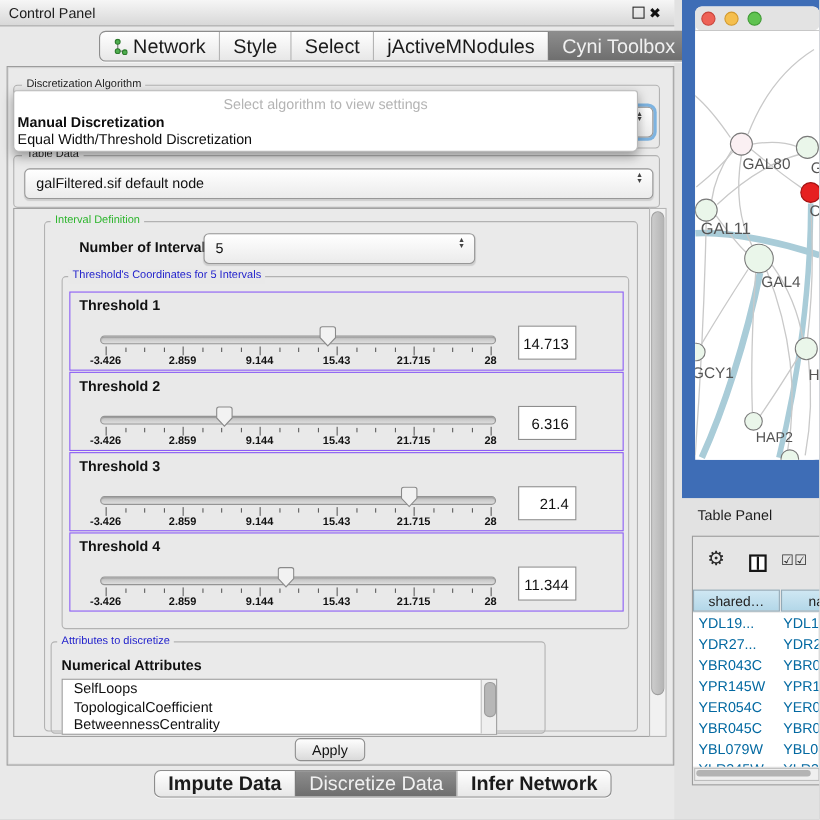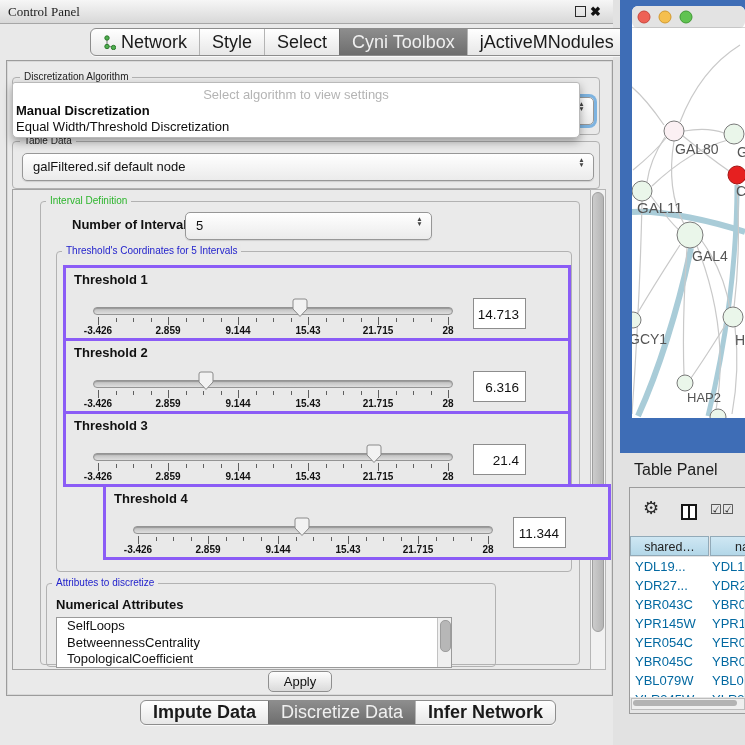--- a/index.html
+++ b/index.html
@@ -3,21 +3,21 @@
 <meta charset="utf-8">
 <style>
   html,body{margin:0;padding:0;background:#cfcfcf;}
   #app{position:relative;width:745px;height:745px;overflow:hidden;
        font-family:"Liberation Sans","DejaVu Sans",sans-serif;background:#e2e2e2;
        -webkit-font-smoothing:antialiased;}
   .abs{position:absolute;}
   
   .left-panel{position:absolute;left:0;top:0;width:613px;height:745px;background:#e9e9e9;}
   .titlebar{position:absolute;left:0;top:0;width:613px;height:23px;
-            background:linear-gradient(#f6f6f6,#d8d8d8);border-bottom:1px solid #a6a6a6;font-family:Liberation Serif, serif;}
+            background:linear-gradient(#f6f6f6,#d8d8d8);border-bottom:1px solid #a6a6a6;}
   .titlebar .ttl{position:absolute;left:8px;top:0;line-height:23px;font-size:13px;color:#1c1c1c;}
   .float-ico{position:absolute;left:575px;top:6px;width:9px;height:9px;border:1.5px solid #2a2a2a;background:transparent;}
   .close-ico{position:absolute;left:590px;top:2px;font-size:13px;font-weight:bold;color:#111;line-height:20px;}
   
   .tabbar{position:absolute;display:inline-flex;height:26px;border:1px solid #8d8d8d;border-radius:6px;
           background:linear-gradient(#ffffff,#e7e7e7);overflow:hidden;box-shadow:0 1px 0 rgba(255,255,255,.7);}
   .tab{display:flex;align-items:center;padding:0 12px;font-size:18px;color:#1a1a1a;white-space:nowrap;cursor:default;}
   .tab + .tab{border-left:1px solid #b4b4b4;}
   .tab.sel{background:linear-gradient(#8d8d8d,#6e6e6e);color:#f0f0f0;border-left:1px solid #6e6e6e;}
   .neticon{margin-right:5px;}
@@ -39,42 +39,42 @@
          border:1px solid #b9b9b9;border-radius:3px 3px 5px 5px;box-shadow:0 4px 10px rgba(0,0,0,.35);z-index:50;}
   .popup .hint{position:absolute;left:0;top:4px;width:100%;text-align:center;font-size:13px;color:#b4b4b4;}
   .popup .opt{position:absolute;left:3px;font-size:13px;color:#0d0d0d;white-space:nowrap;}
   .popup .opt.b{font-weight:bold;}
   
   .scrollpane{position:absolute;left:12px;top:189px;width:578px;height:479px;border:1px solid #a2a2a2;background:#eaeaea;}
   .vscroll{position:absolute;left:590px;top:189px;width:14px;height:479px;background:#f1f1f1;border:1px solid #b6b6b6;}
   .vthumb{position:absolute;left:1px;top:2px;width:10px;height:438px;border-radius:6px;
           background:linear-gradient(90deg,#cicic1,#bdbdbd);background:linear-gradient(90deg,#cccccc,#b5b5b5);border:1px solid #9e9e9e;}
   
-  .trow{position:absolute;left:63px;width:502px;height:70px;border:3px solid #8b5cf6;background:#e9e9e9;}
+  .trow{position:absolute;left:63px;width:502px;height:70px;border:1px solid #8b5cf6;background:#e9e9e9;}
   .trow .tl{position:absolute;left:8px;top:4px;font-size:13px;font-weight:bold;color:#111;}
   .track{position:absolute;left:27px;top:39px;width:358px;height:6px;border:1px solid #949494;border-radius:4px;
          background:linear-gradient(#bcbcbc,#dedede);box-shadow:inset 0 1px 1px rgba(0,0,0,.2);}
   .thumb{position:absolute;top:30px;width:16px;height:20px;}
   .ticks{position:absolute;left:32px;top:49px;width:351px;height:9px;}
   .tick{position:absolute;top:0;width:1px;background:#5f5f5f;}
   .tick.major{height:8px;}
   .tick.minor{height:4px;top:1px;}
   .tick-labels{position:absolute;left:0;top:57px;width:100%;height:12px;}
   .tklab{position:absolute;width:44px;text-align:center;font-size:10px;font-weight:bold;color:#111;}
   .valbox{position:absolute;left:407px;top:30px;width:53px;height:31px;background:#fff;border:1px solid #8d8d8d;
           font-size:13.5px;color:#111;text-align:right;line-height:31px;padding-right:6px;box-sizing:border-box;}
   
   .listbox{position:absolute;left:56px;top:617px;width:394px;height:49px;background:#fff;border:1px solid #9a9a9a;overflow:hidden;}
   .litem{font-size:13px;color:#111;line-height:16.5px;padding-left:10px;white-space:nowrap;}
   .lscroll{position:absolute;right:0;top:0;width:13px;height:49px;background:#efefef;border-left:1px solid #c2c2c2;}
   .lthumb{position:absolute;left:1.5px;top:2px;width:9px;height:30px;border-radius:5px;background:#b7b7b7;border:1px solid #9d9d9d;}
   .btn{position:absolute;background:linear-gradient(#fefefe,#dadada);border:1px solid #8f8f8f;border-radius:5px;
        font-size:13px;color:#111;text-align:center;line-height:19px;}
   
-  .tp-title{position:absolute;left:634px;top:461px;font-size:16px;color:#1c1c1c;}
+  .tp-title{position:absolute;left:634px;top:461px;font-size:13px;color:#1c1c1c;}
   .tp-box{position:absolute;left:629px;top:487px;width:116px;height:225px;border:1px solid #9c9c9c;background:#e5e5e5;}
   .gear{position:absolute;left:643px;top:499px;font-size:18px;color:#2a2a2a;line-height:18px;}
   .splitico{position:absolute;left:681px;top:504px;width:12px;height:12px;border:2px solid #161616;background:#fff;}
   .splitico:before{content:"";position:absolute;left:5px;top:0;width:2px;height:12px;background:#161616;}
   .chk{position:absolute;top:502px;font-size:13px;color:#2a2a2a;}
   .hcell{position:absolute;top:536px;height:20px;background:linear-gradient(#cfe7f3,#b3d7e8);border:1px solid #92aab8;
          font-size:12.5px;color:#222;line-height:20px;box-sizing:border-box;}
   .trows{position:absolute;left:630px;top:557px;width:114px;height:140px;background:#fff;overflow:hidden;}
   .trowline{height:19px;line-height:19px;font-size:13px;color:#0369a1;position:relative;white-space:nowrap;}
   .c1{position:absolute;left:5px;}
@@ -104,25 +104,25 @@
           <circle cx="10.5" cy="12.5" r="2.2" fill="#4fae4f" stroke="#2d7a2d"></circle>
         </svg>
         <span>Network</span>
       </div>
       <div class="tab">
           <span>Style</span>
         </div>
       <div class="tab">
           <span>Select</span>
         </div>
+      <div class="tab">
+          <span>jActiveMNodules</span>
+        </div>
       <div class="tab sel">
           <span>Cyni Toolbox</span>
-        </div>
-      <div class="tab">
-          <span>jActiveMNodules</span>
         </div>
     </div>
 
     <div class="content-outer"></div>
 
     <div class="groupbox" style="left:12px;top:77px;width:586px;height:56px;"></div>
     <div class="grouptitle g-black" style="left:20px;top:70px;">Discretization Algorithm</div>
     <div class="combo focusring" style="left:22px;top:97px;width:570px;height:26px;">
       <span class="arrows">▲<br>▼</span>
     </div>
@@ -267,21 +267,21 @@
       <div class="tick-labels">
           <div class="tklab" style="left: 10px;">-3.426</div>
           <div class="tklab" style="left: 80px;">2.859</div>
           <div class="tklab" style="left: 150px;">9.144</div>
           <div class="tklab" style="left: 220px;">15.43</div>
           <div class="tklab" style="left: 290px;">21.715</div>
           <div class="tklab" style="left: 360px;">28</div>
         </div>
       <div class="valbox">21.4</div>
     </div>
-    <div class="trow threshold-row" style="top:484px;margin-left:40px;">
+    <div class="trow threshold-row" style="top:484px;">
       <div class="tl">Threshold 4</div>
       <div class="track"></div>
       <svg class="thumb" width="16" height="20" style="left: 188.498px;">
           <path d="M3 1 H13 Q15 1 15 3 V11 L8 18.5 L1 11 V3 Q1 1 3 1 Z" fill="#f2f2f2" stroke="#8a8a8a"></path>
         </svg>
       <div class="ticks">
           <div class="tick major" style="left: 0px;"></div>
           <div class="tick minor" style="left: 17.5px;"></div>
           <div class="tick minor" style="left: 35px;"></div>
           <div class="tick minor" style="left: 52.5px;"></div>
@@ -312,22 +312,22 @@
           <div class="tklab" style="left: 360px;">28</div>
         </div>
       <div class="valbox">11.344</div>
     </div>
 
     <div class="groupbox" style="left:46px;top:583px;width:448px;height:82px;"></div>
     <div class="grouptitle g-blue" style="left:52px;top:576px;">Attributes to discretize</div>
     <div class="abs" style="left:56px;top:597px;font-size:13px;font-weight:bold;color:#111;">Numerical Attributes</div>
     <div class="listbox">
       <div class="litem">SelfLoops</div>
+      <div class="litem">TopologicalCoefficient</div>
       <div class="litem">BetweennessCentrality</div>
-      <div class="litem">TopologicalCoefficient</div>
       <div class="lscroll">
           <div class="lthumb"></div>
         </div>
     </div>
 
     <div class="btn" style="left:268px;top:671px;width:62px;height:19px;">Apply</div>
 
     <div class="tabbar" style="left:140px;top:700px;height:23px;">
       <div class="tab" style="font-weight:bold;">
           <span>Impute Data</span>

